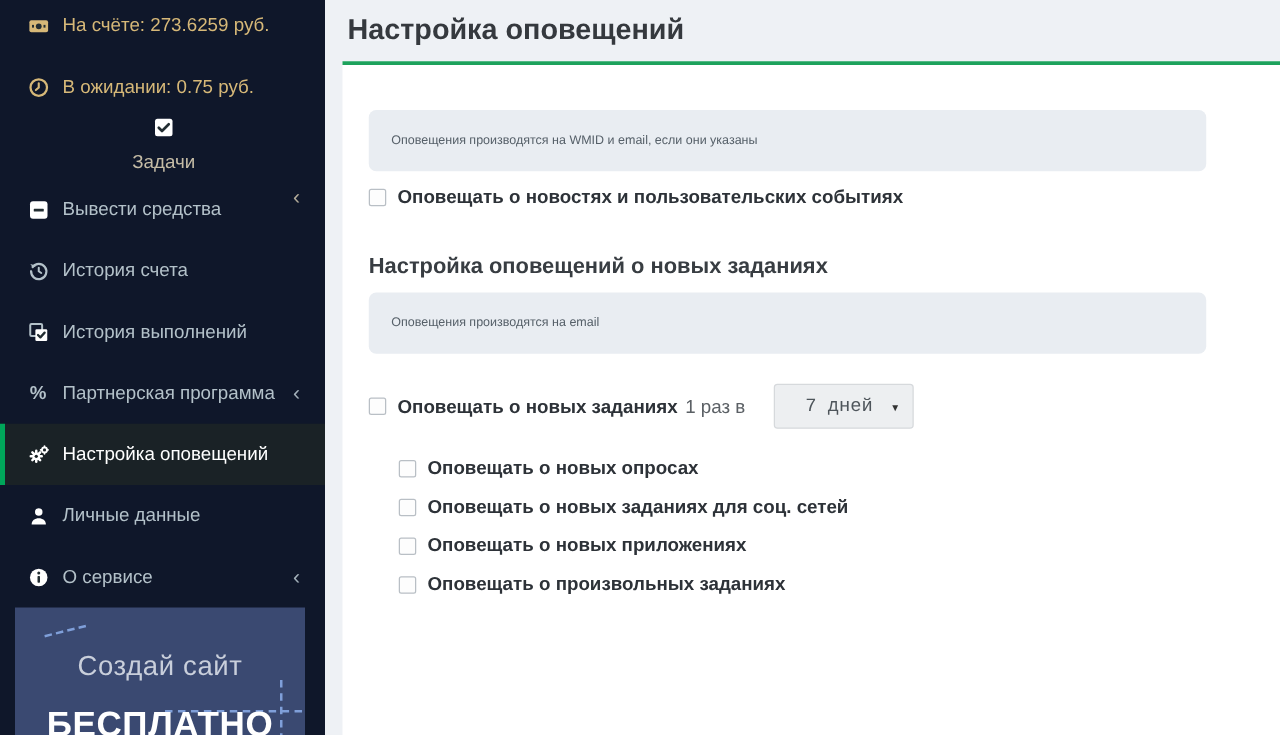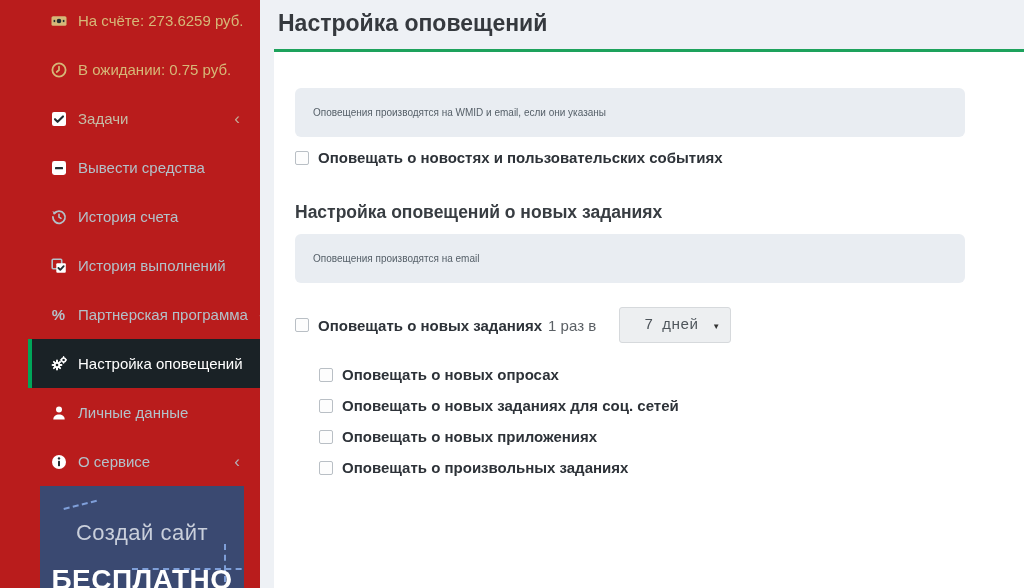--- a/index.html
+++ b/index.html
@@ -7,30 +7,30 @@
   body {
     font-family: "Liberation Sans", "DejaVu Sans", sans-serif;
     overflow: hidden;
     background: #eef1f5;
   }
   .app { position:relative; width:1024px; height:588px; display:flex; }
 
   
   .sidebar {
     width:260px; min-width:260px; height:100%;
-    background:#b91c1c; overflow:hidden;padding-left:28px;
+    background:#0f172a; overflow:hidden;
   }
   .nav { list-style:none; margin-top:-4px; }
   .nav li {
     height:49px; display:flex; align-items:center;
     padding:0 20px 0 22px; gap:11px;
     font-size:15px; color:#b3c1c9; cursor:pointer; white-space:nowrap;
   }
   .nav li.gold { color:#d6b878; }
-  .nav li.tan  { color:#c5bca6; }
+  .nav li.tan  { color:#c5bca6;flex-direction:column; }
   .nav li.active {
     background:#1a2226; color:#ffffff;
     border-left:4px solid #00a65a; padding-left:18px;
   }
   .nav .ic { width:17px; min-width:17px; height:17px; display:inline-flex; align-items:center; justify-content:center; }
   .nav .ic svg { width:16px; height:16px; display:block; }
   .nav .ic-text { font-weight:bold; font-size:15px; }
   .nav .chev { margin-left:auto; font-size:17px; line-height:1; opacity:.9; }
 
   .banner {

